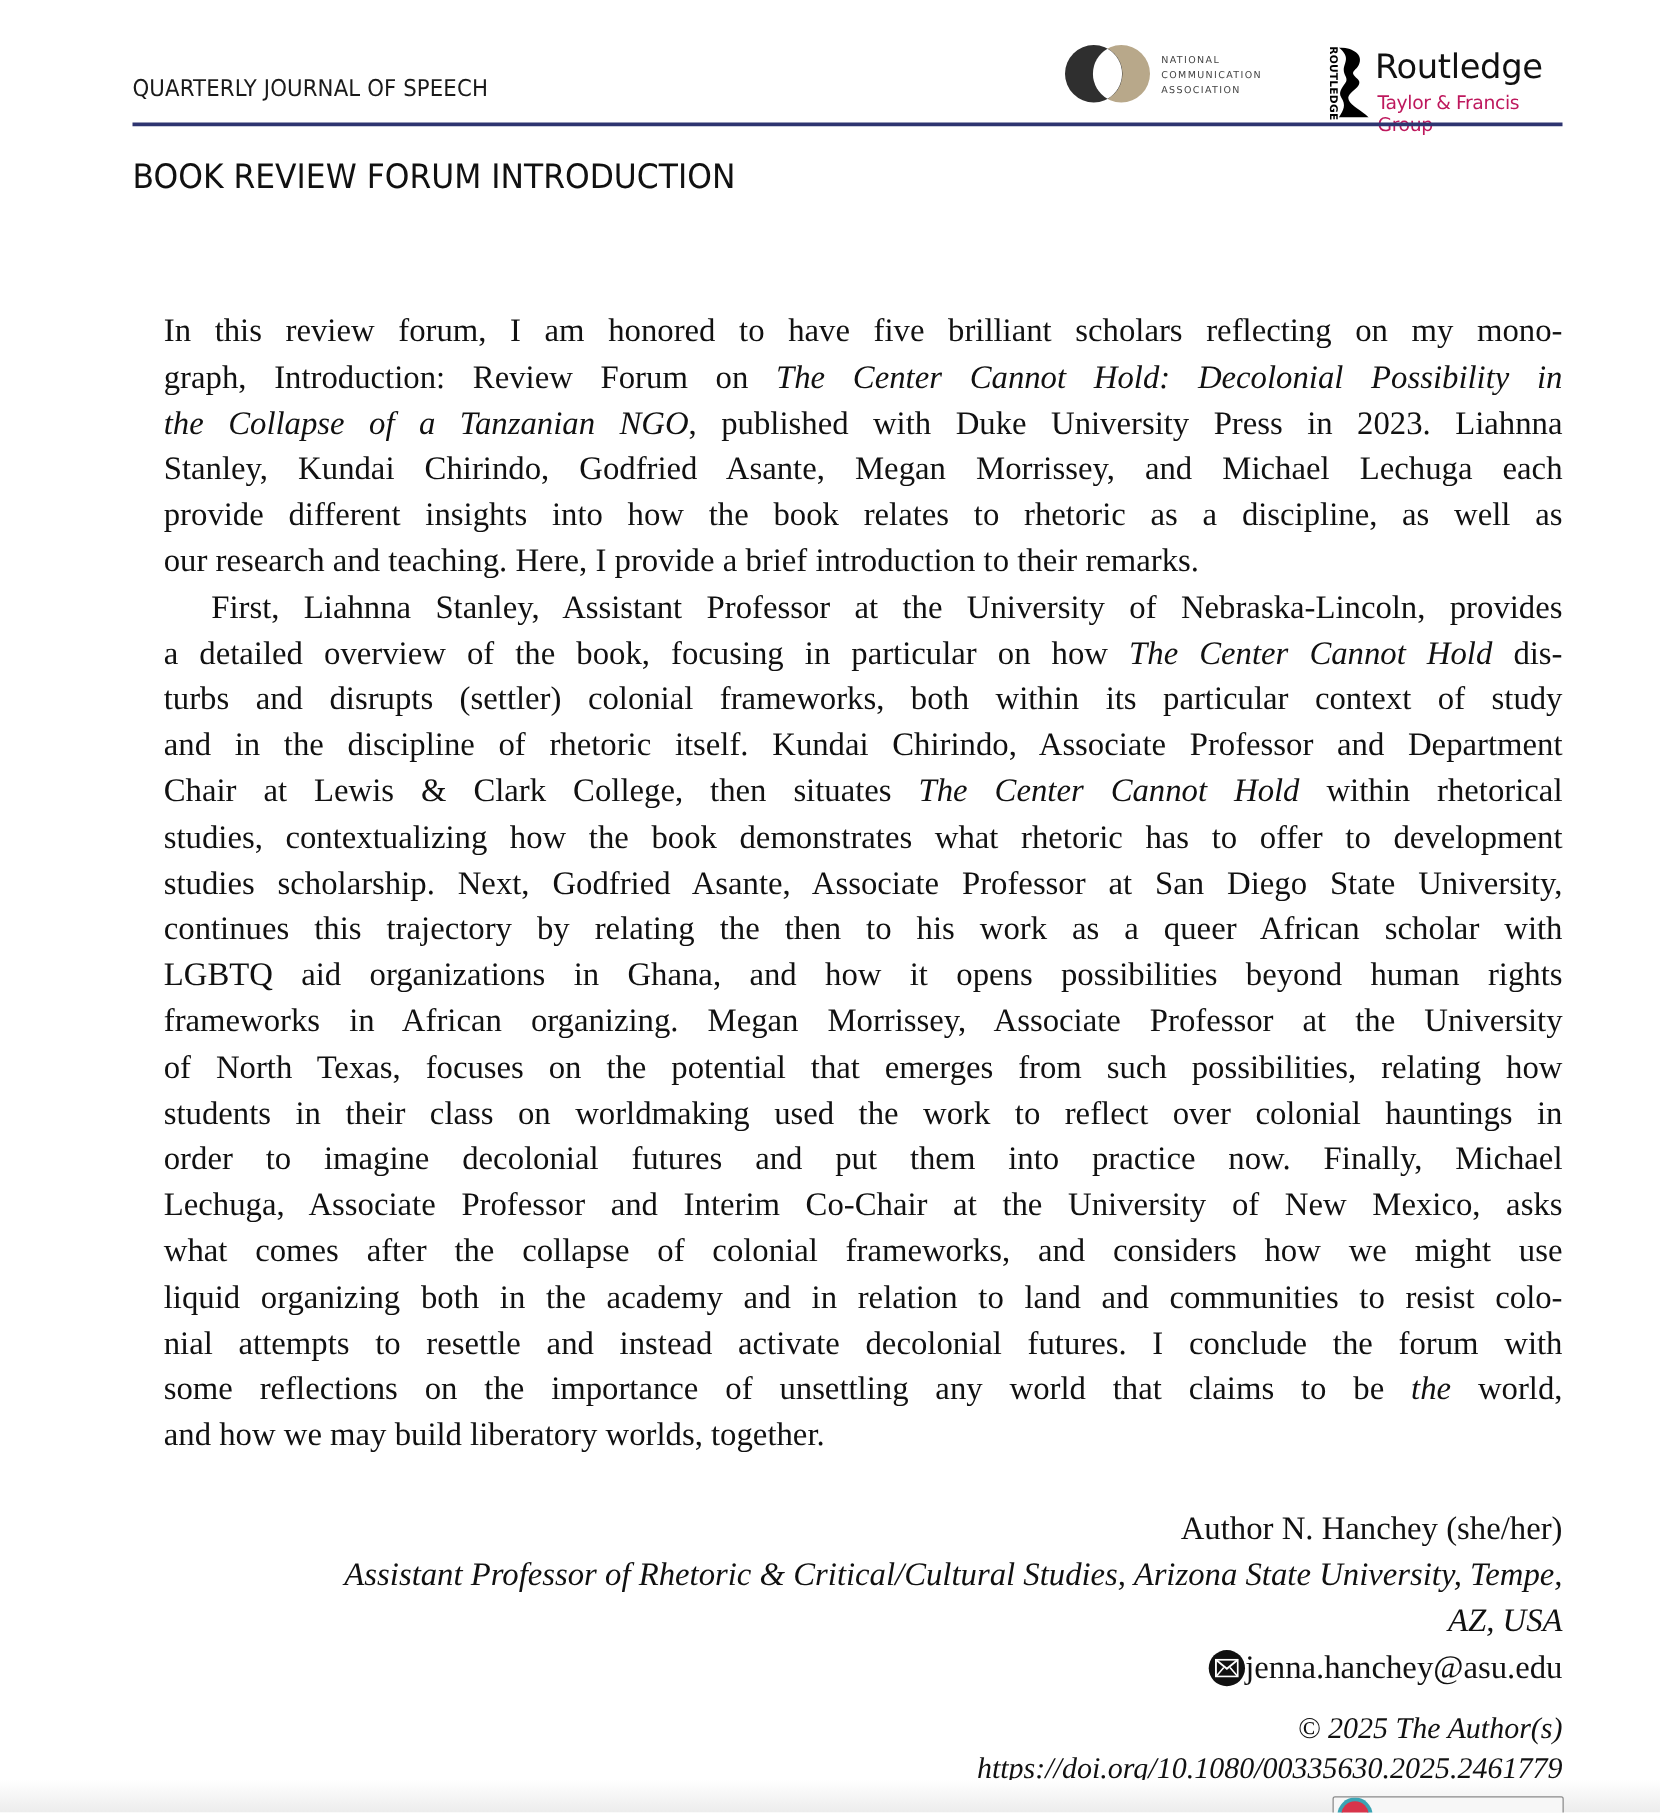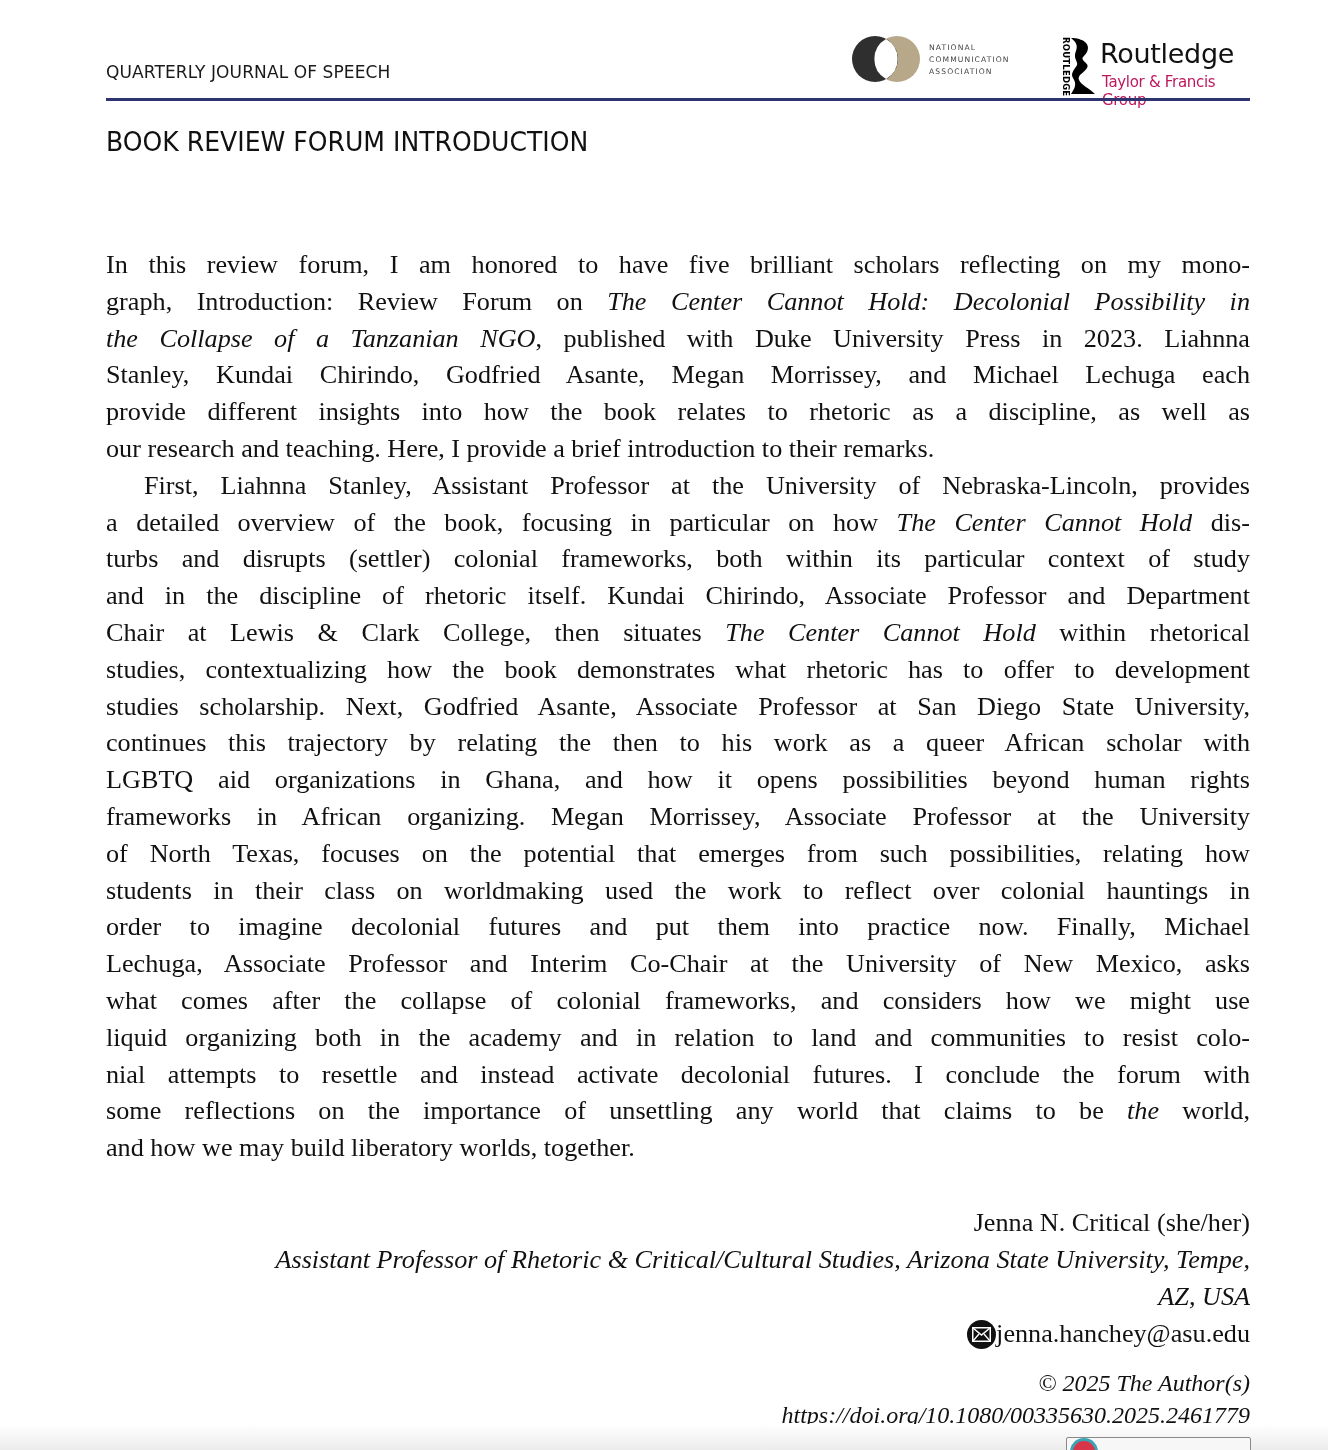--- a/index.html
+++ b/index.html
@@ -53,21 +53,21 @@
     transform: scaleX(0.93); transform-origin: left;
   }
 
   
   .body-text {
     position: absolute; left: 0; top: 247px; width: 1144px;
     font-size: 26.2px; line-height: 36.8px; text-align: justify;
     hyphens: manual;
   }
   .body-text p { margin: 0; }
-  .body-text .line { display: block; text-align: justify; text-align-last: justify; white-space: nowrap; }
+  .body-text .line { display: block; text-align: justify; text-align-last: justify; white-space: nowrap; margin-left: 25px; }
   .body-text .line.last { text-align-last: left; }
   em { font-style: italic; }
 
   
   .signature { position: absolute; right: 0; top: 1204px; width: 1144px; text-align: right; font-size: 26.2px; line-height: 37px; }
   .signature .aff { font-style: italic; }
   .email-row { display: inline-flex; align-items: center; gap: 0; }
   .email-icon {
     display: inline-block; width: 29px; height: 29px; border-radius: 50%; background: #111;
     position: relative; top: 1px;
@@ -154,21 +154,21 @@
         <span class="line">Lechuga, Associate Professor and Interim Co-Chair at the University of New Mexico, asks</span>
         <span class="line">what comes after the collapse of colonial frameworks, and considers how we might use</span>
         <span class="line">liquid organizing both in the academy and in relation to land and communities to resist colo-</span>
         <span class="line">nial attempts to resettle and instead activate decolonial futures. I conclude the forum with</span>
         <span class="line"><span>some reflections on the importance of unsettling any world that claims to be </span><em>the</em><span> world,</span></span>
         <span class="line last">and how we may build liberatory worlds, together.</span>
       </p>
   </div>
 
   <div class="signature">
-    <div>Jenna N. Critical (she/her)</div>
+    <div>Author N. Hanchey (she/her)</div>
     <div class="aff">Assistant Professor of Rhetoric &amp; Critical/Cultural Studies, Arizona State University, Tempe,</div>
     <div class="aff">AZ, USA</div>
     <div>
       <span class="email-row">
         <span class="email-icon">
           <svg width="19" height="15" viewBox="0 0 19 15">
             <rect x="0.75" y="0.75" width="17.5" height="13.5" fill="none" stroke="#fff" stroke-width="1.5"></rect>
             <path d="M1 1 L9.5 8 L18 1" fill="none" stroke="#fff" stroke-width="1.5"></path>
             <path d="M1 14 L7 7 M18 14 L12 7" fill="none" stroke="#fff" stroke-width="1.3"></path>
           </svg>

